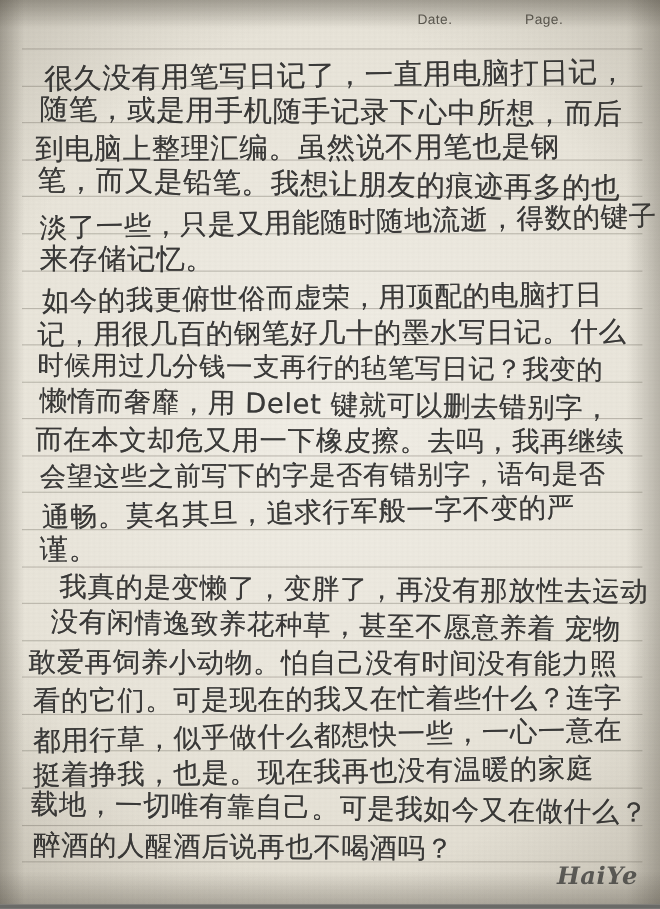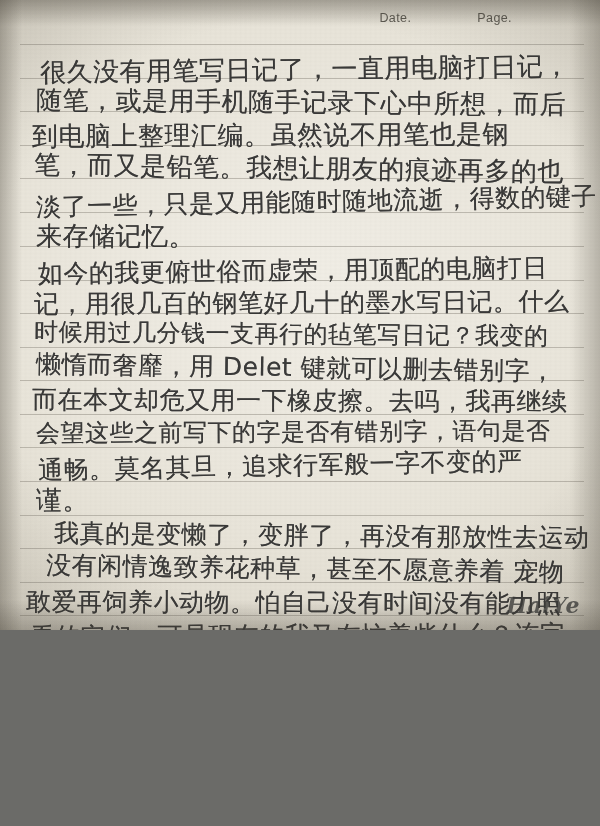--- a/index.html
+++ b/index.html
@@ -11,21 +11,21 @@
     width: 600px;
     height: 826px;
     overflow: hidden;
     font-family: "Liberation Sans", sans-serif;
   }
 
   
   .page {
     position: relative;
     width: 600px;
-    height: 630px;
+    height: 822px;
     background:
       radial-gradient(ellipse 120% 90% at 50% 45%, #f2efe7 0%, #e9e5da 45%, #ddd8cb 72%, #cbc5b6 100%);
     overflow: hidden;
   }
   
   .grain {
     position: absolute;
     inset: 0;
     pointer-events: none;
     opacity: .35;

